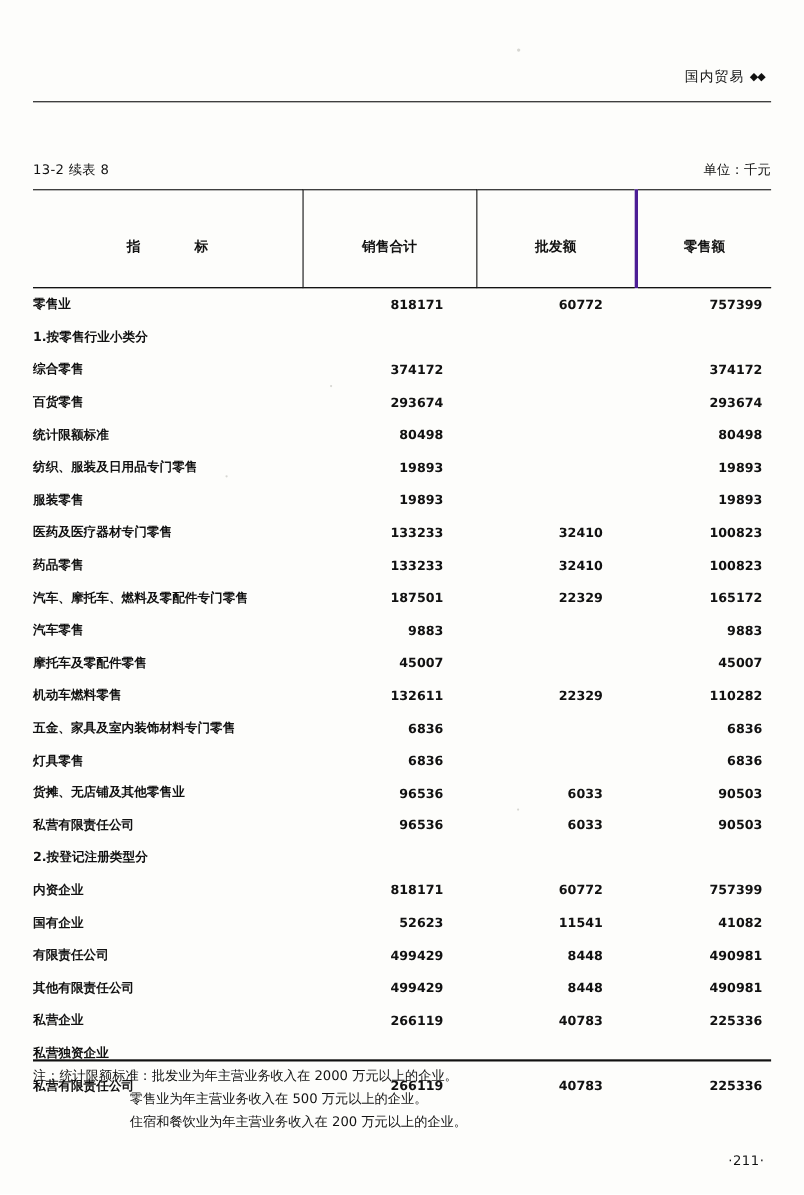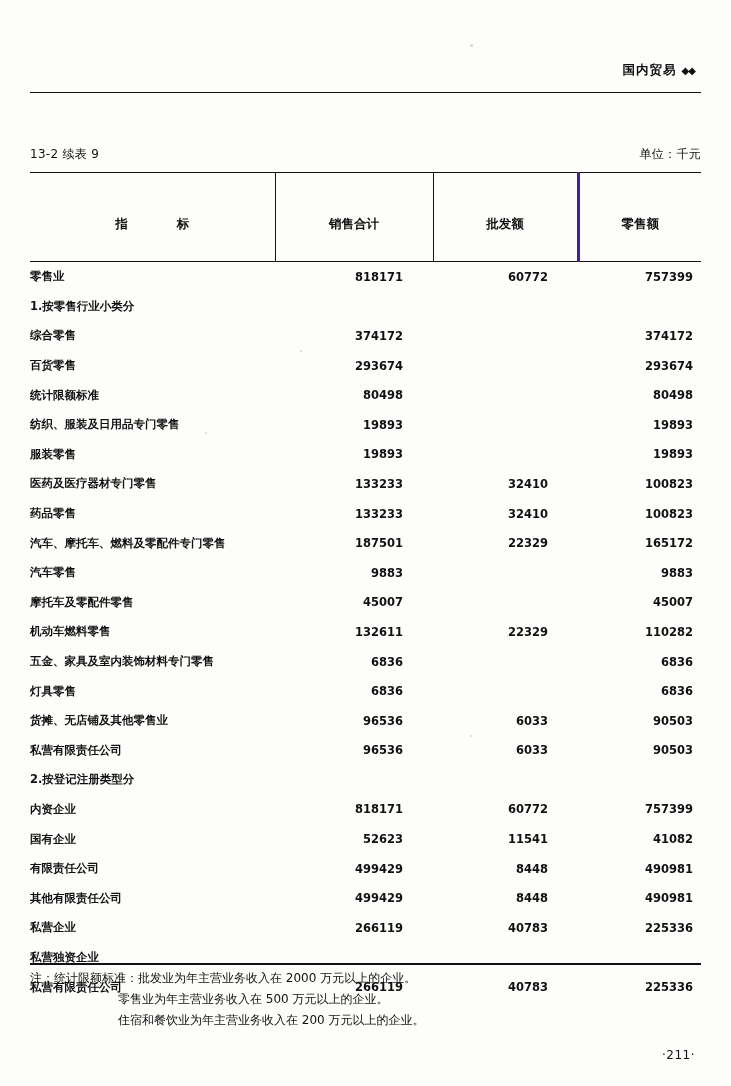--- a/index.html
+++ b/index.html
@@ -23,21 +23,21 @@
   }
   
   .running-head {
     position: absolute;
     top: 62px;
     right: 36px;
     display: flex;
     align-items: center;
     gap: 5px;
     font-size: 12.5px;
-    font-weight: bold;
+    font-weight: normal;
     letter-spacing: 1px;
   }
   .running-head .diamonds {
     font-size: 10px;
     letter-spacing: -1px;
   }
   .head-rule {
     position: absolute;
     top: 92px;
     left: 30px;
@@ -170,21 +170,21 @@
   <div class="speck" style="left:205px;top:432px;width:2px;height:2px;"></div>
   <div class="speck" style="left:470px;top:735px;width:2px;height:2px;"></div>
 
   <div class="running-head">
     <span>国内贸易</span>
     <span class="diamonds">◆◆</span>
   </div>
   <div class="head-rule"></div>
 
   <div class="caption-row">
-    <div class="caption-left">13-2 续表 9</div>
+    <div class="caption-left">13-2 续表 8</div>
     <div class="caption-right">单位：千元</div>
   </div>
 
   <div class="table-wrap">
     <table class="data">
       <colgroup>
         <col class="c0">
           <col class="c1">
           <col class="c2">
           <col class="c3">

